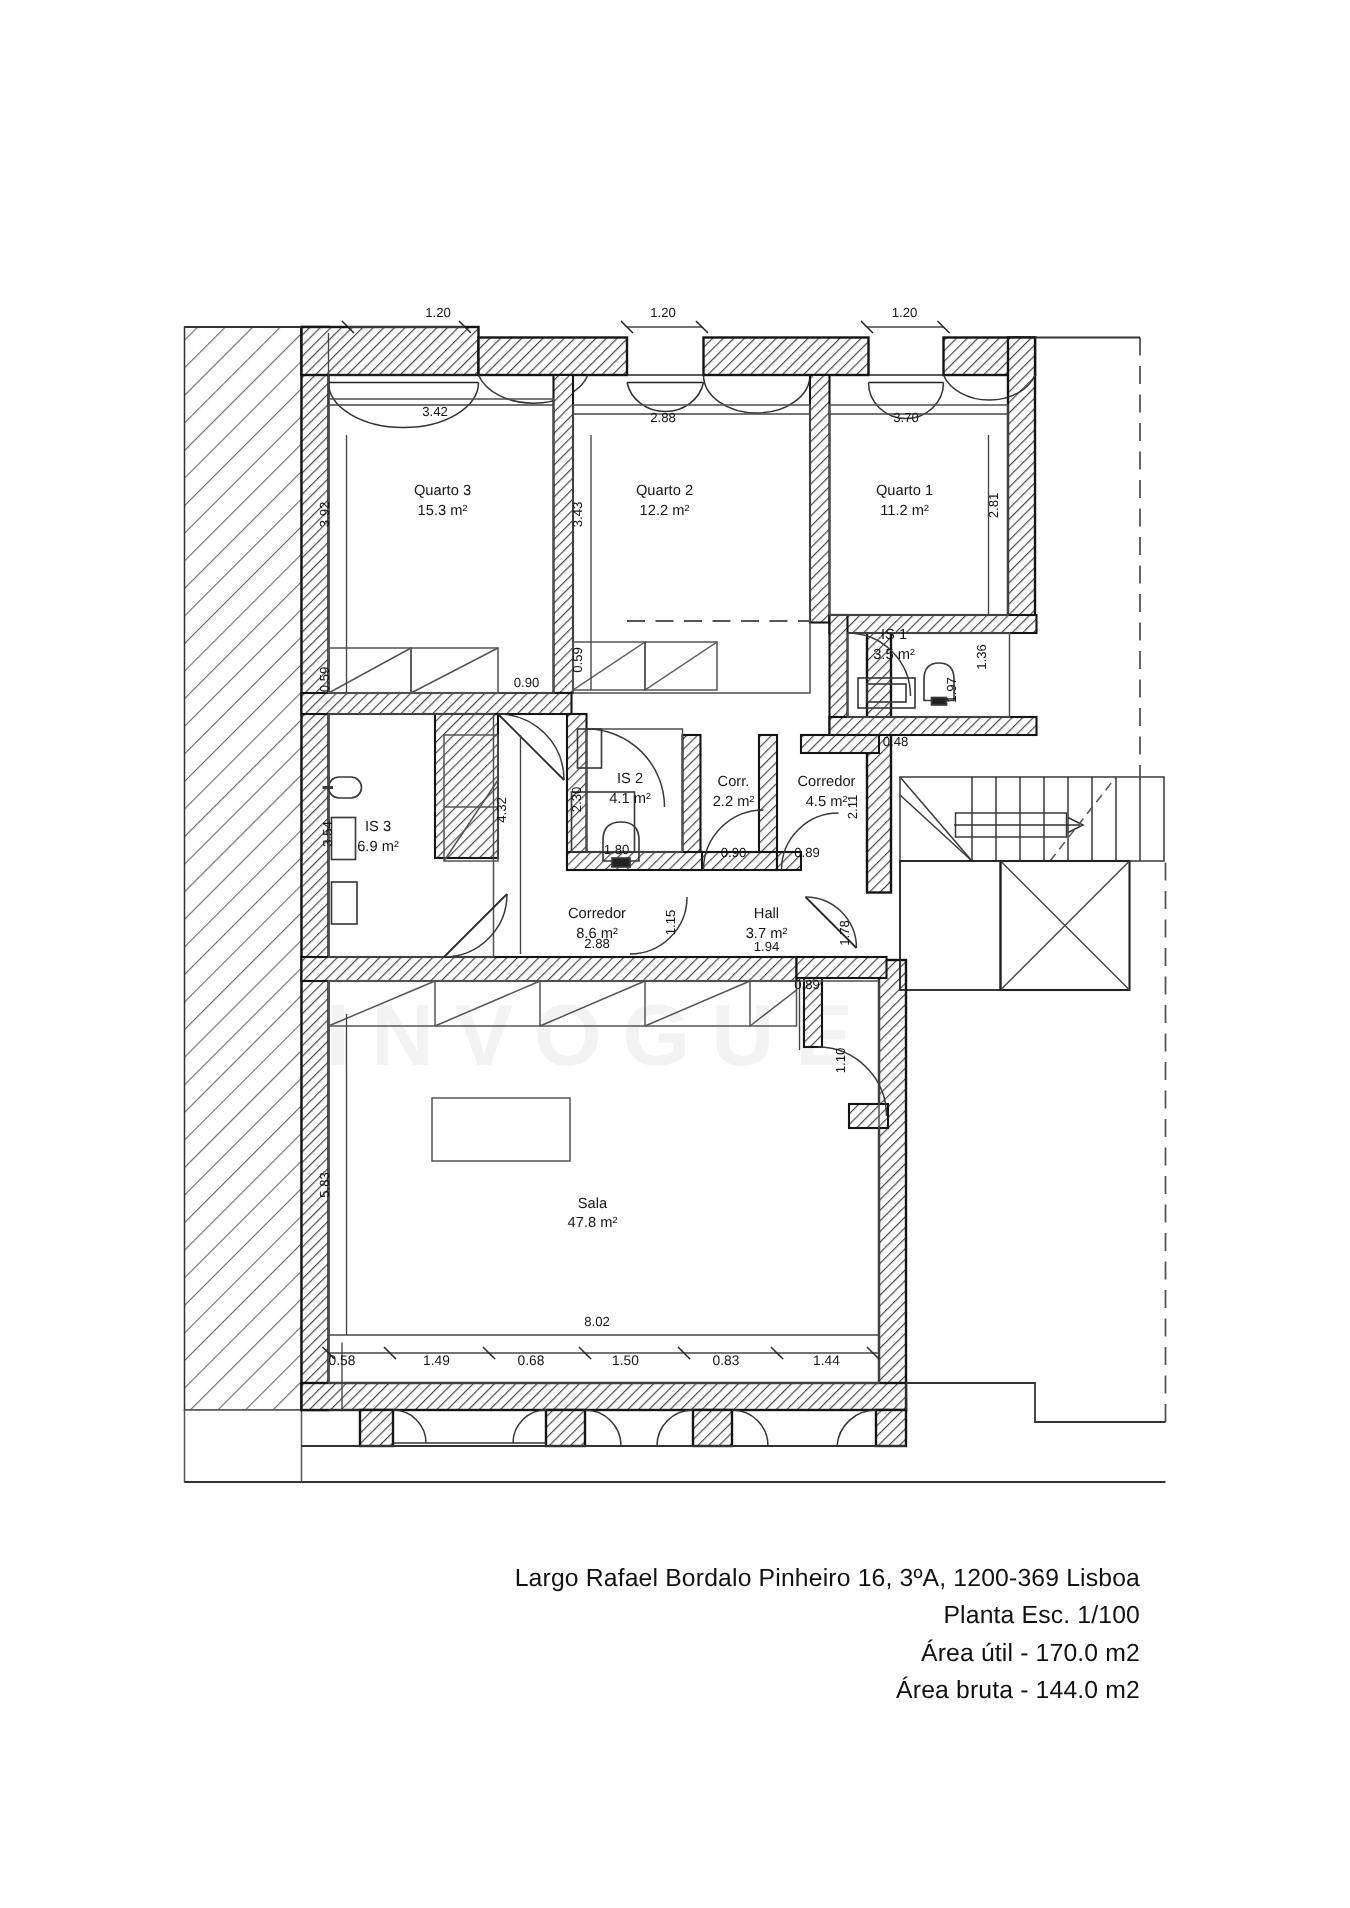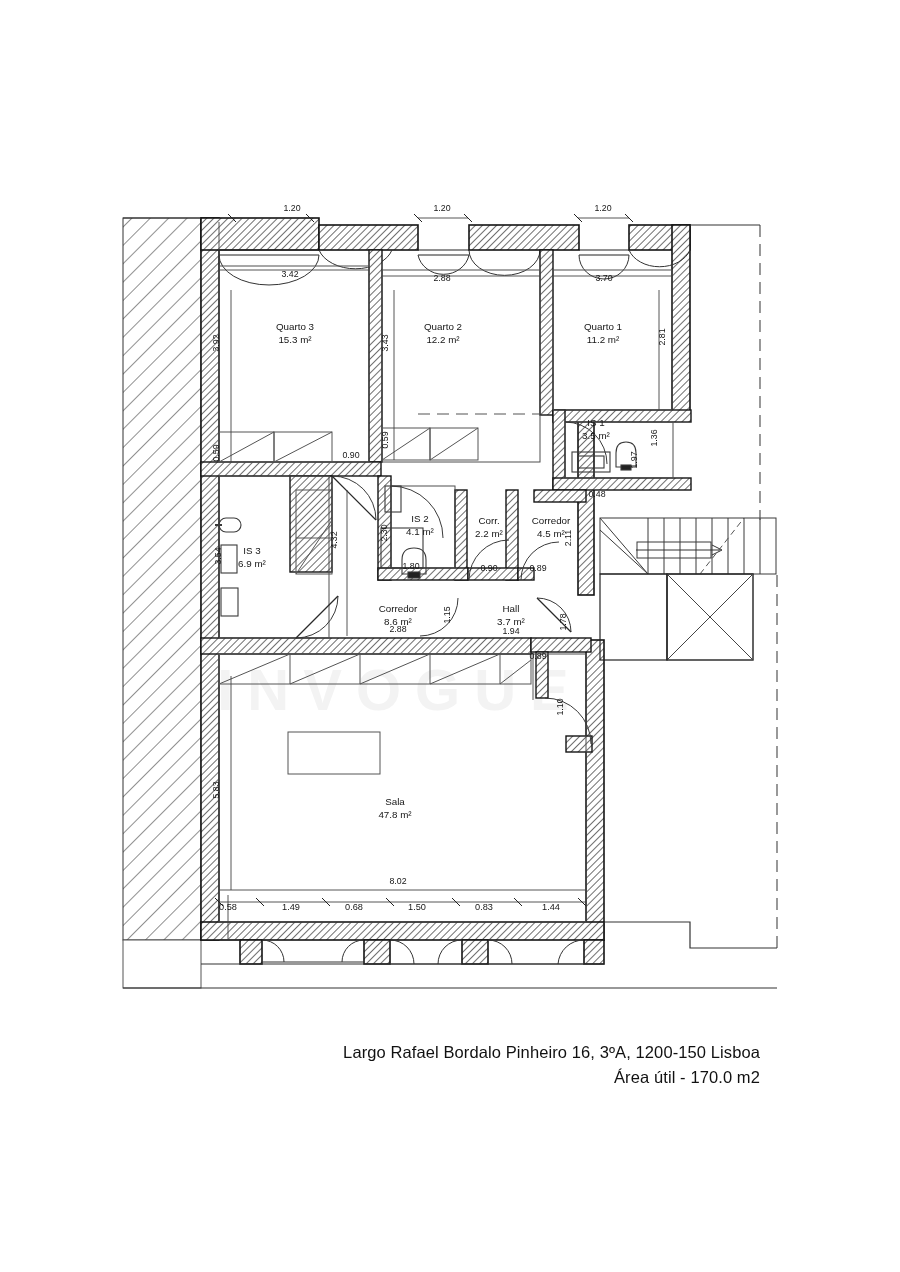--- a/index.html
+++ b/index.html
@@ -362,17 +362,19 @@
         <text x="228" y="910" font-size="9.2" fill="#161616" text-anchor="middle">0.58</text>
         <text x="291" y="910" font-size="9.2" fill="#161616" text-anchor="middle">1.49</text>
         <text x="354" y="910" font-size="9.2" fill="#161616" text-anchor="middle">0.68</text>
         <text x="417" y="910" font-size="9.2" fill="#161616" text-anchor="middle">1.50</text>
         <text x="484" y="910" font-size="9.2" fill="#161616" text-anchor="middle">0.83</text>
         <text x="551" y="910" font-size="9.2" fill="#161616" text-anchor="middle">1.44</text>
       </g>
   </svg>
 
   <div class="caption-block">
-    <div class="caption-line addr">Largo Rafael Bordalo Pinheiro 16, 3ºA, 1200-150 Lisboa</div>
+    <div class="caption-line addr">Largo Rafael Bordalo Pinheiro 16, 3ºA, 1200-369 Lisboa</div>
+    <div class="caption-line">Planta Esc. 1/100</div>
     <div class="caption-line">Área útil - 170.0 m2</div>
+    <div class="caption-line">Área bruta - 144.0 m2</div>
   </div>
 
 </div>
 
 </body></html>

